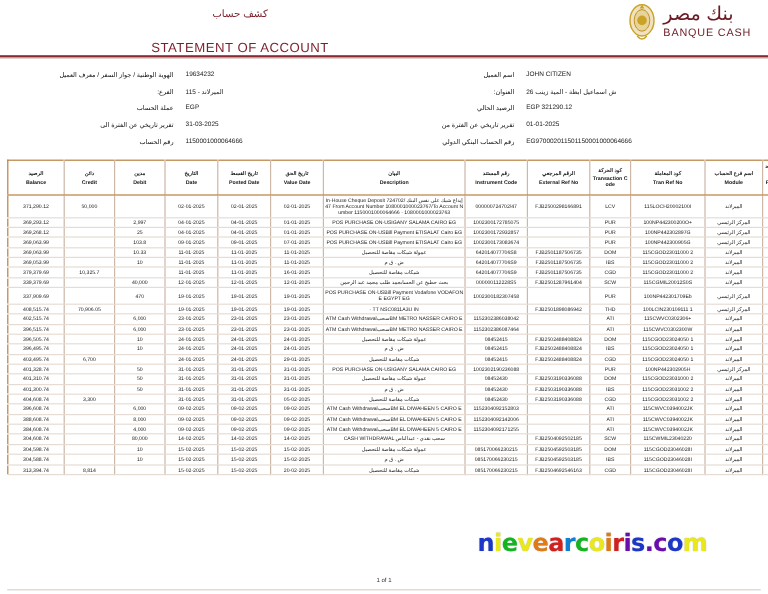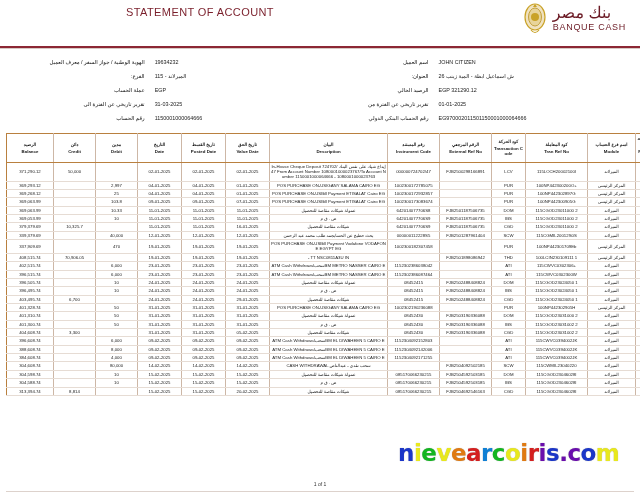--- a/index.html
+++ b/index.html
@@ -10,21 +10,21 @@
     overflow: hidden;
   }
   .page { position: relative; width: 640px; height: 495px; background:#fff; }
 
   
   .hdr { position: relative; height: 46px; }
   .hdr-titles {
     position: absolute; left: 0; top: 6px; width: 400px; text-align: center;
   }
   .hdr-ar { font-size: 8.5px; color: #7a1f2b; letter-spacing: .2px; direction: rtl; }
-  .hdr-en { font-size: 11px; color: #7a1f2b; margin-top: 0; letter-spacing: .4px; }
+  .hdr-en { font-size: 11px; color: #7a1f2b; margin-top: 18px; letter-spacing: .4px; }
   .logo-wrap {
     position: absolute; right: 14px; top: 2px;
     display: flex; align-items: center; gap: 5px;
   }
   .logo-mark { width: 26px; height: 34px; }
   .logo-txt { text-align: left; }
   .logo-ar { font-size: 16px; color: #6b1a24; direction: rtl; line-height: 1.05; }
   .logo-en { font-size: 9px; color: #6b1a24; letter-spacing: .7px; line-height: 1.2; }
   .hdr-rule { height: 2px; background: #8c2734; margin: 0 0 0 0; }
   .hdr-rule2 { height: 1px; background: #d8c9c4; }
@@ -74,39 +74,40 @@
   
   .footer {
     position: absolute; left: 0; right: 0; bottom: 8px;
     text-align: center; font-size: 5px; color: #333;
   }
   .foot-rule { position:absolute; left:6px; right:6px; bottom:3px; height:1px; background:#ddd2cc; }
 
   
   .wm {
     position: absolute; left: 398px; top: 440px;
-    font-size: 23px; font-weight: bold;
+    font-size: 20px; font-weight: bold;
     font-family: "DejaVu Sans", sans-serif;
     letter-spacing: -0.5px;
     pointer-events: none;
   }
   .wm span { text-shadow: 0 0 1px rgba(0,0,0,.35); }
   .wm .c1 { color:#1b36c8; } .wm .c2 { color:#e8e81c; } .wm .c3 { color:#12b520; }
   .wm .c4 { color:#e8e81c; } .wm .c5 { color:#e07a12; } .wm .c6 { color:#d41f1f; }
   .wm .c7 { color:#0f7fd4; } .wm .c8 { color:#12b520; } .wm .c9 { color:#e8e81c; }
   .wm .c10 { color:#e07a12; } .wm .c11 { color:#d41f1f; } .wm .c12 { color:#6a0dad; }
   .wm .c13 { color:#1b36c8; } .wm .c14 { color:#6a0dad; } .wm .c15 { color:#6a0dad; }
 </style>
 </head>
 <body>
 
 <div class="page">
 
   <div class="hdr">
     <div class="hdr-titles">
+      <div class="hdr-ar">كشف حساب</div>
       <div class="hdr-en">STATEMENT OF ACCOUNT</div>
     </div>
     <div class="logo-wrap">
       <svg class="logo-mark" viewBox="0 0 26 34">
         <ellipse cx="13" cy="15" rx="10" ry="13" fill="#f0e2c0" stroke="#c9a227" stroke-width="1.2"></ellipse>
         <ellipse cx="13" cy="15" rx="6.5" ry="9" fill="#e8d49a" stroke="#b8901f" stroke-width="0.8"></ellipse>
         <circle cx="13" cy="15" r="4" fill="#c9a227"></circle>
         <path d="M13 2 L15 5 L11 5 Z" fill="#c9a227"></path>
         <path d="M9 28 Q13 33 17 28" fill="none" stroke="#c9a227" stroke-width="1.2"></path>
       </svg>

